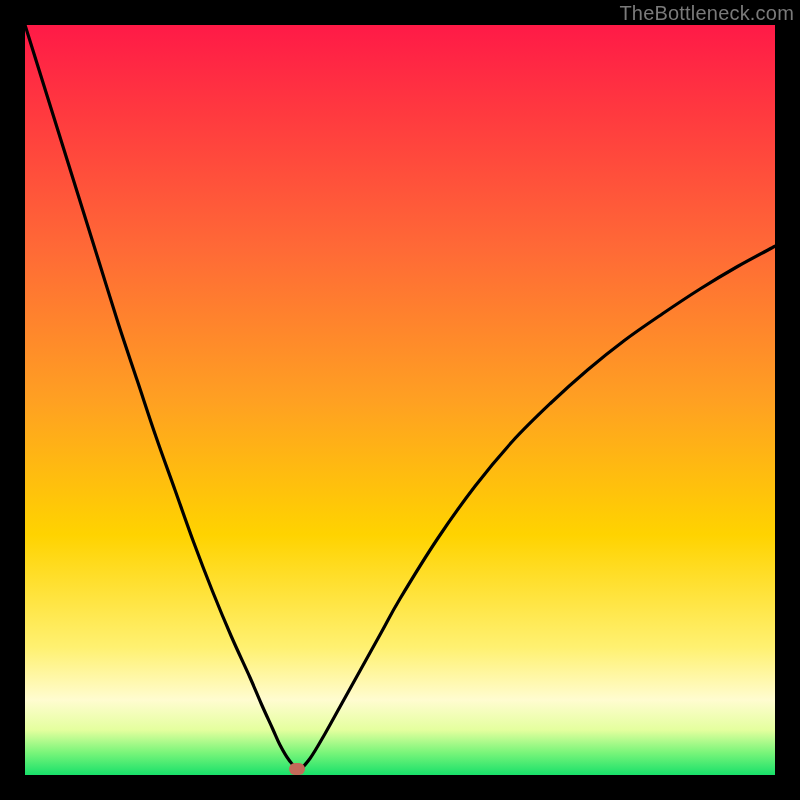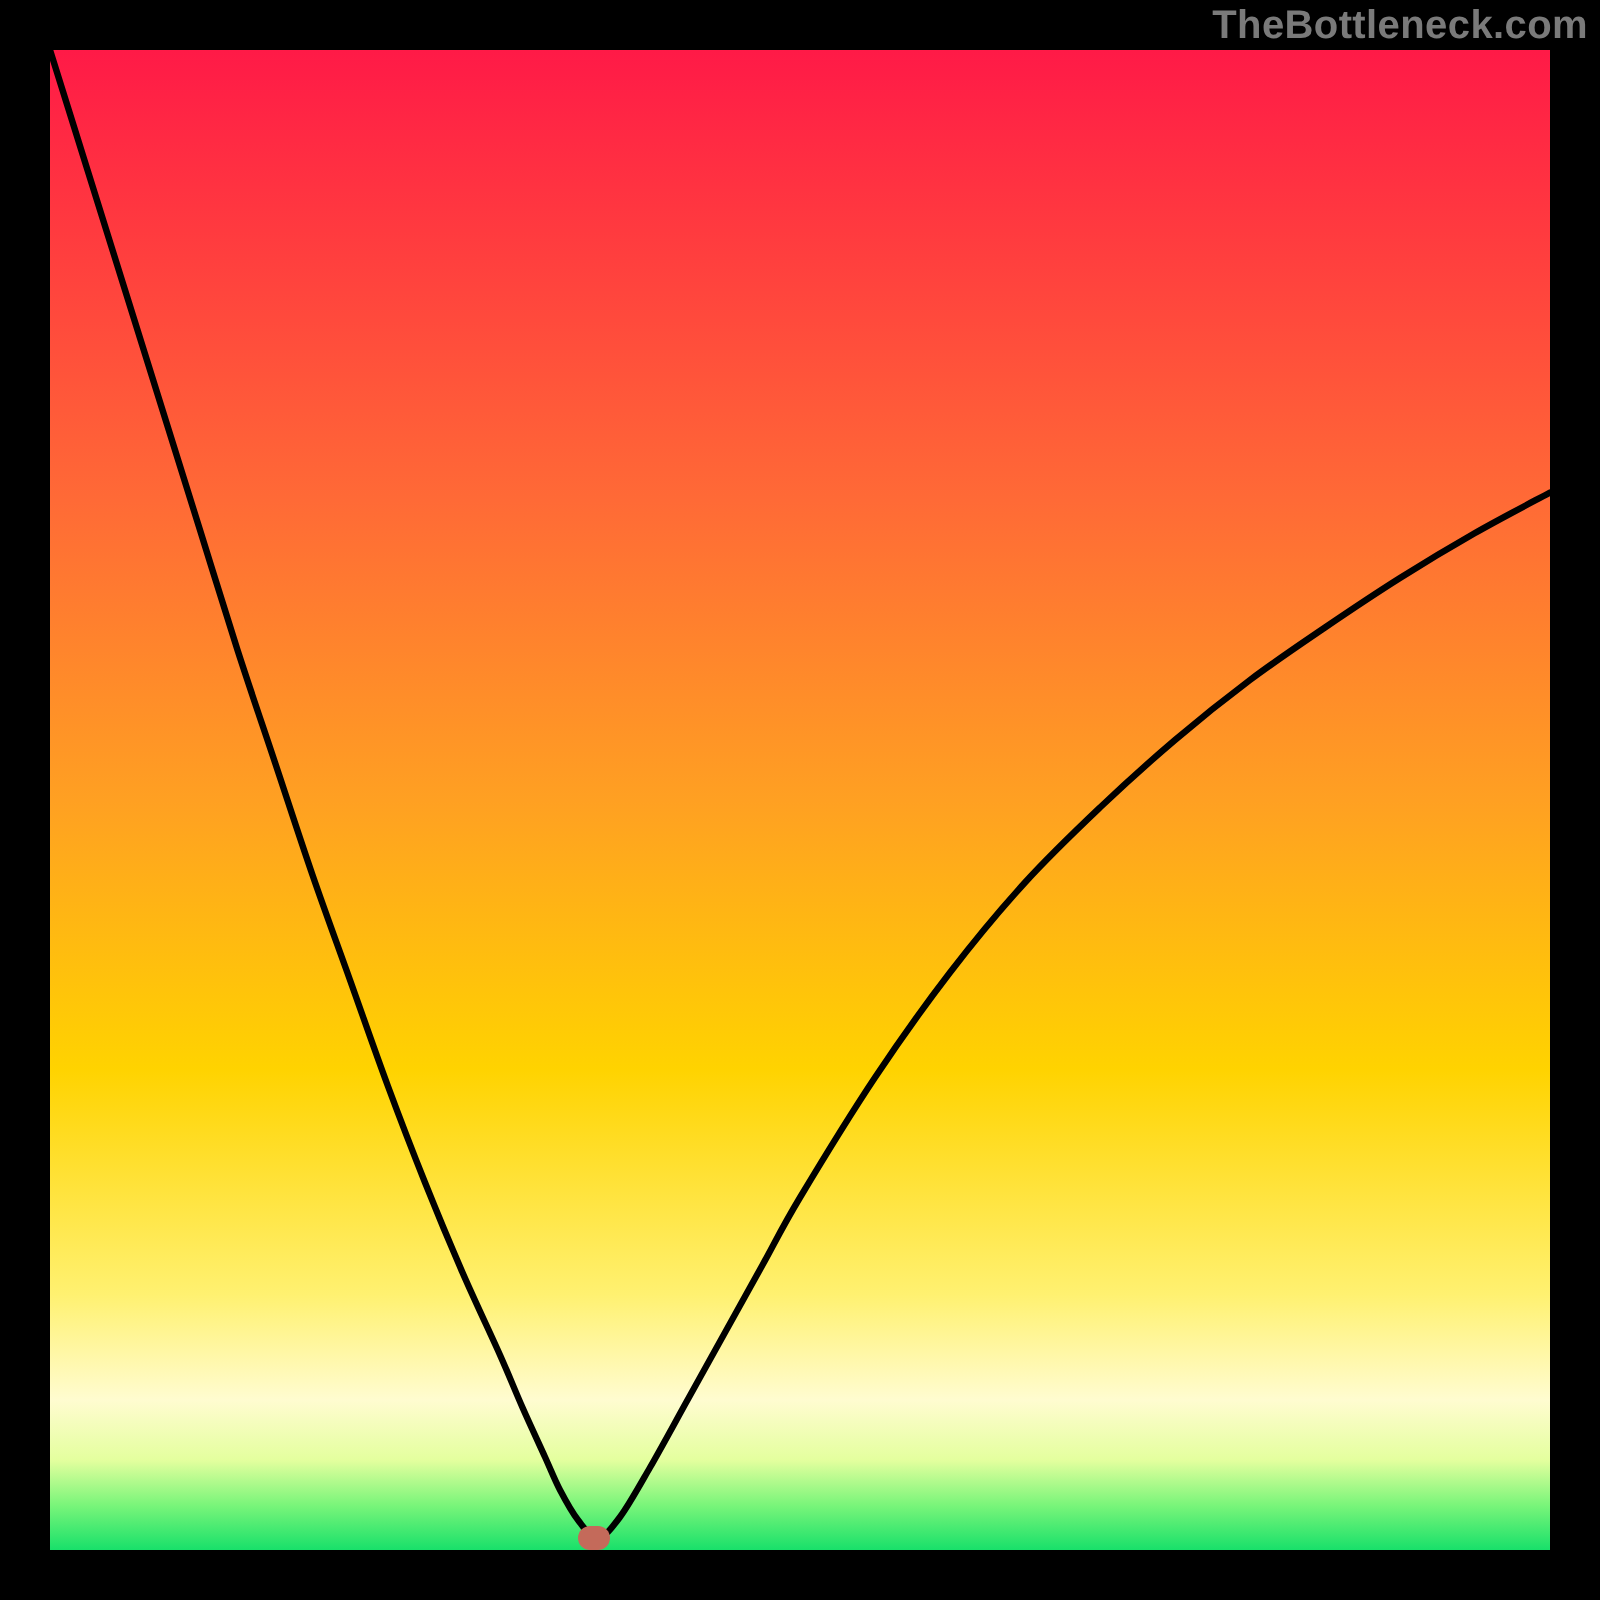--- a/index.html
+++ b/index.html
@@ -11,21 +11,20 @@
     overflow: hidden;
     font-family: Arial, Helvetica, sans-serif;
   }
   .frame {
     position: absolute;
     left: 0;
     top: 0;
     width: 800px;
     height: 736px;
     background: #000;
-    font-weight: bold;
   }
   .plot {
     position: absolute;
     left: 25px;
     top: 25px;
     width: 750px;
     height: 750px;
     
     background: linear-gradient(
       to bottom,

